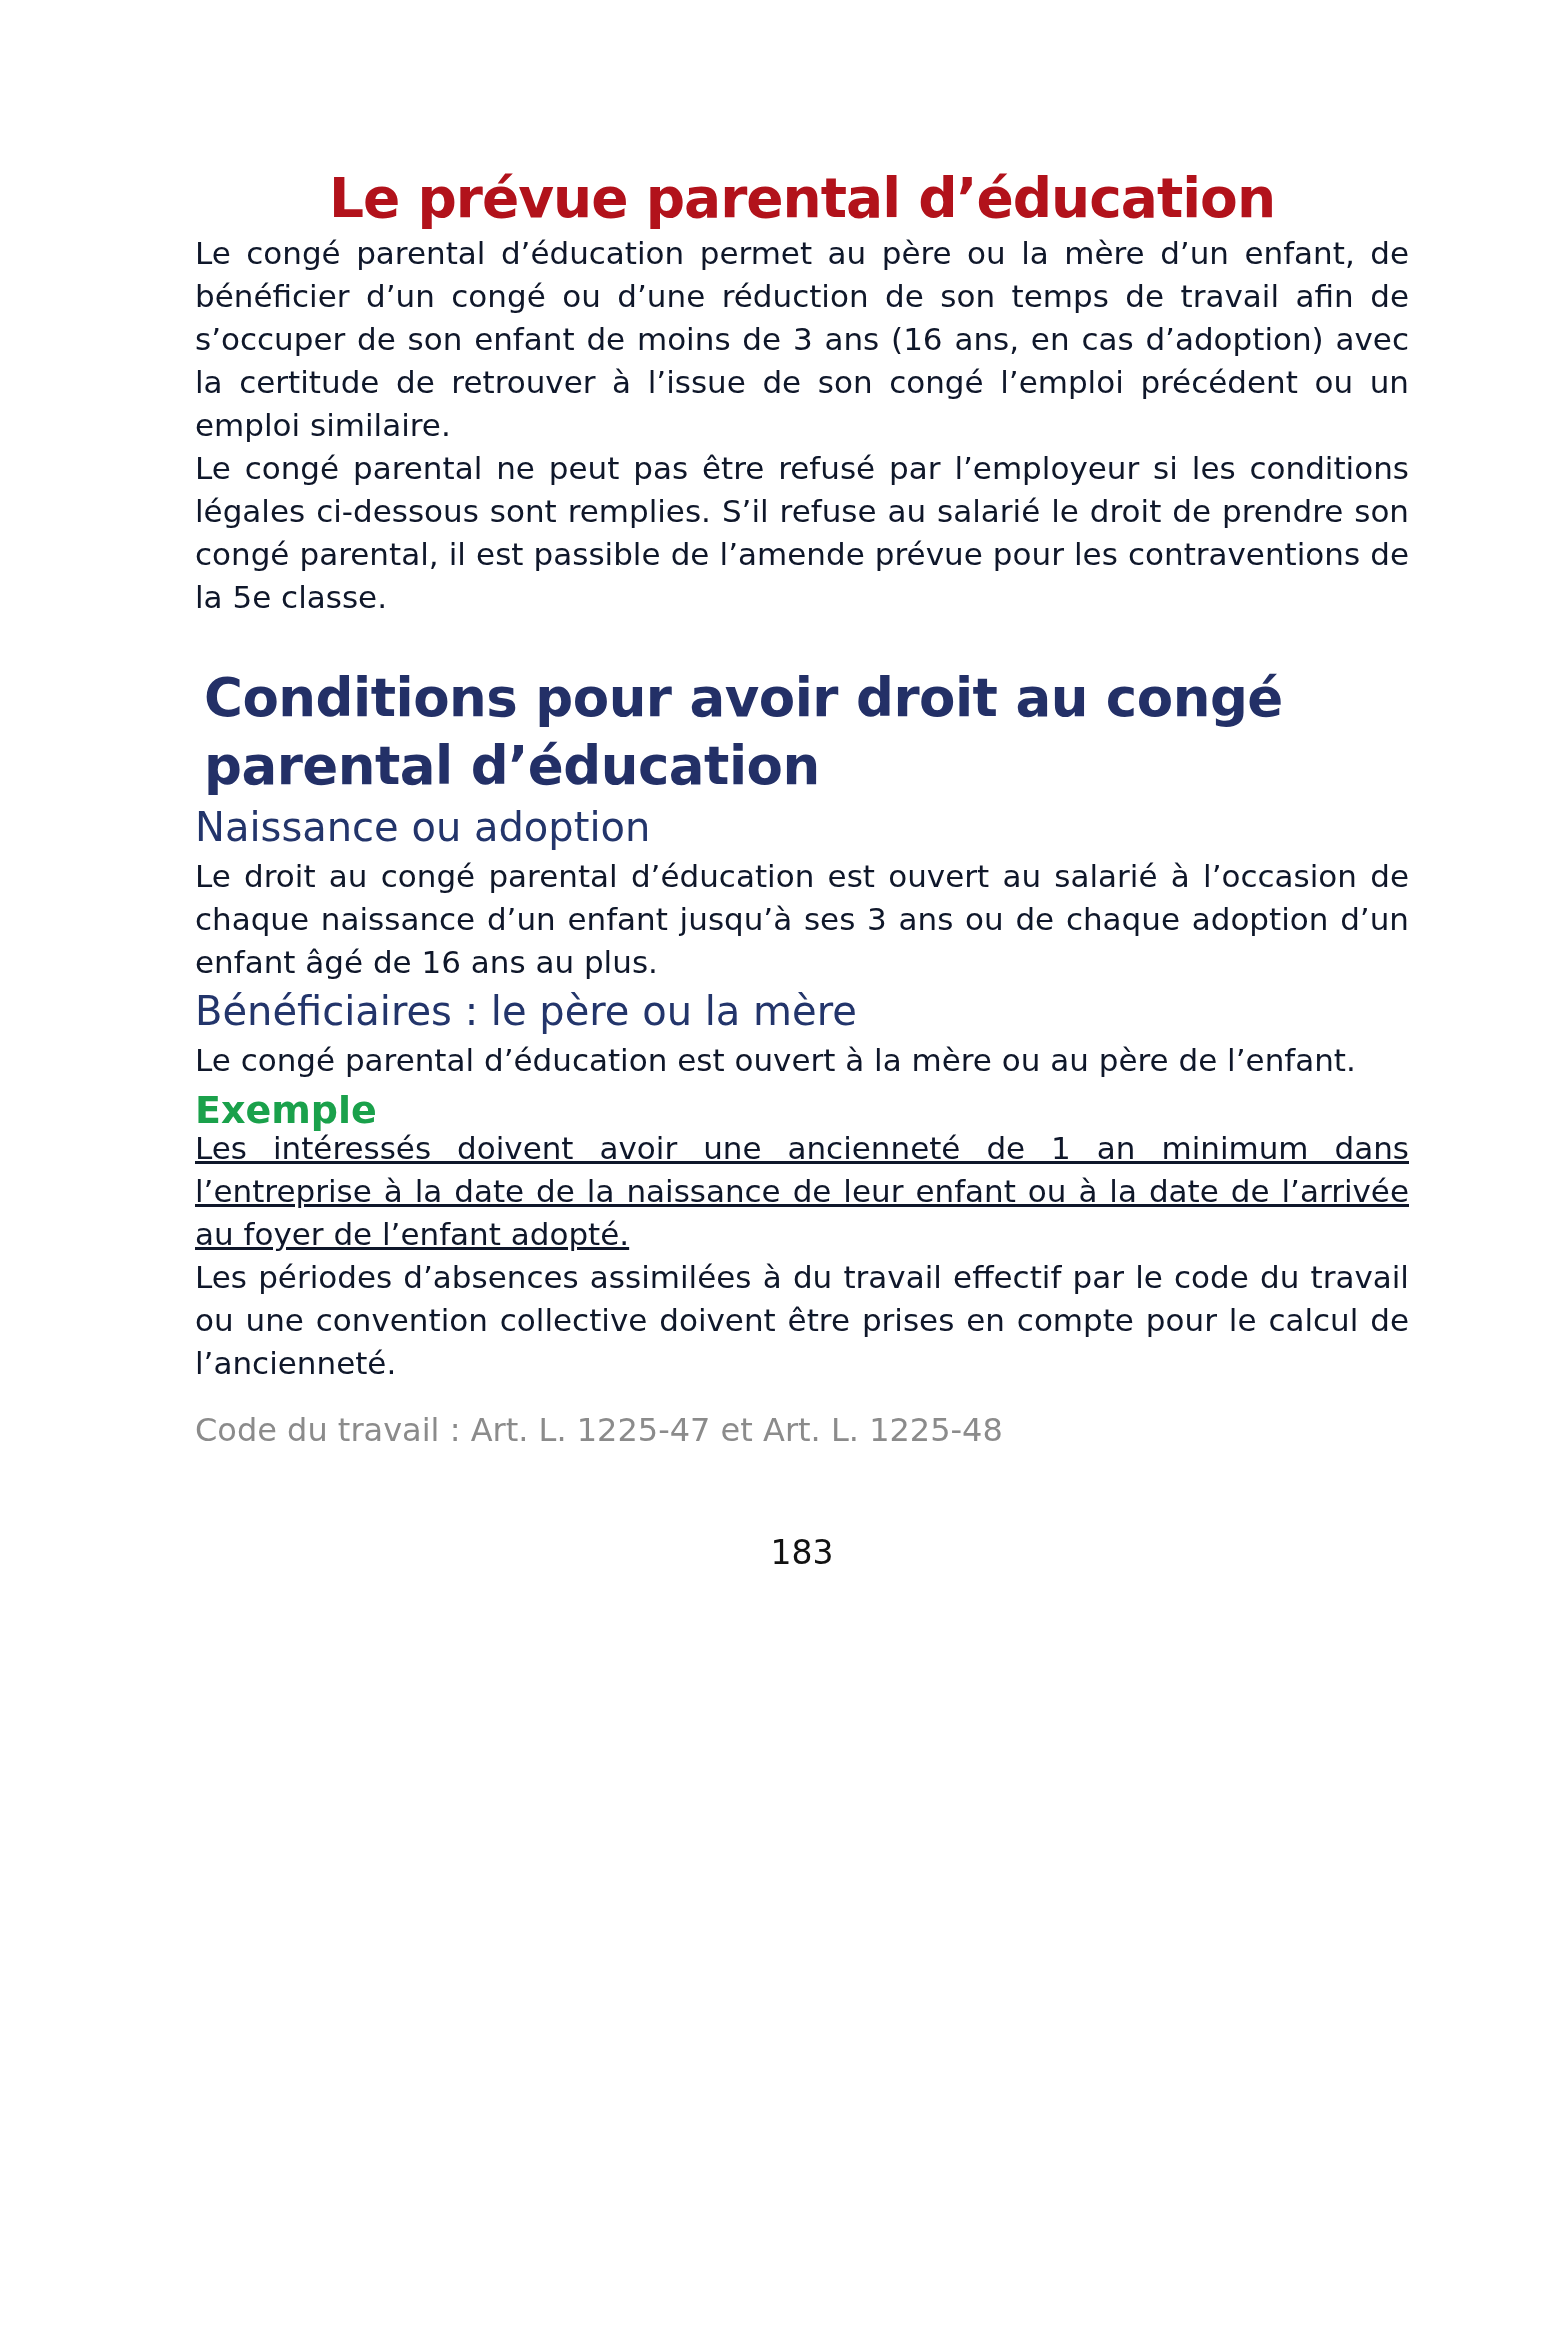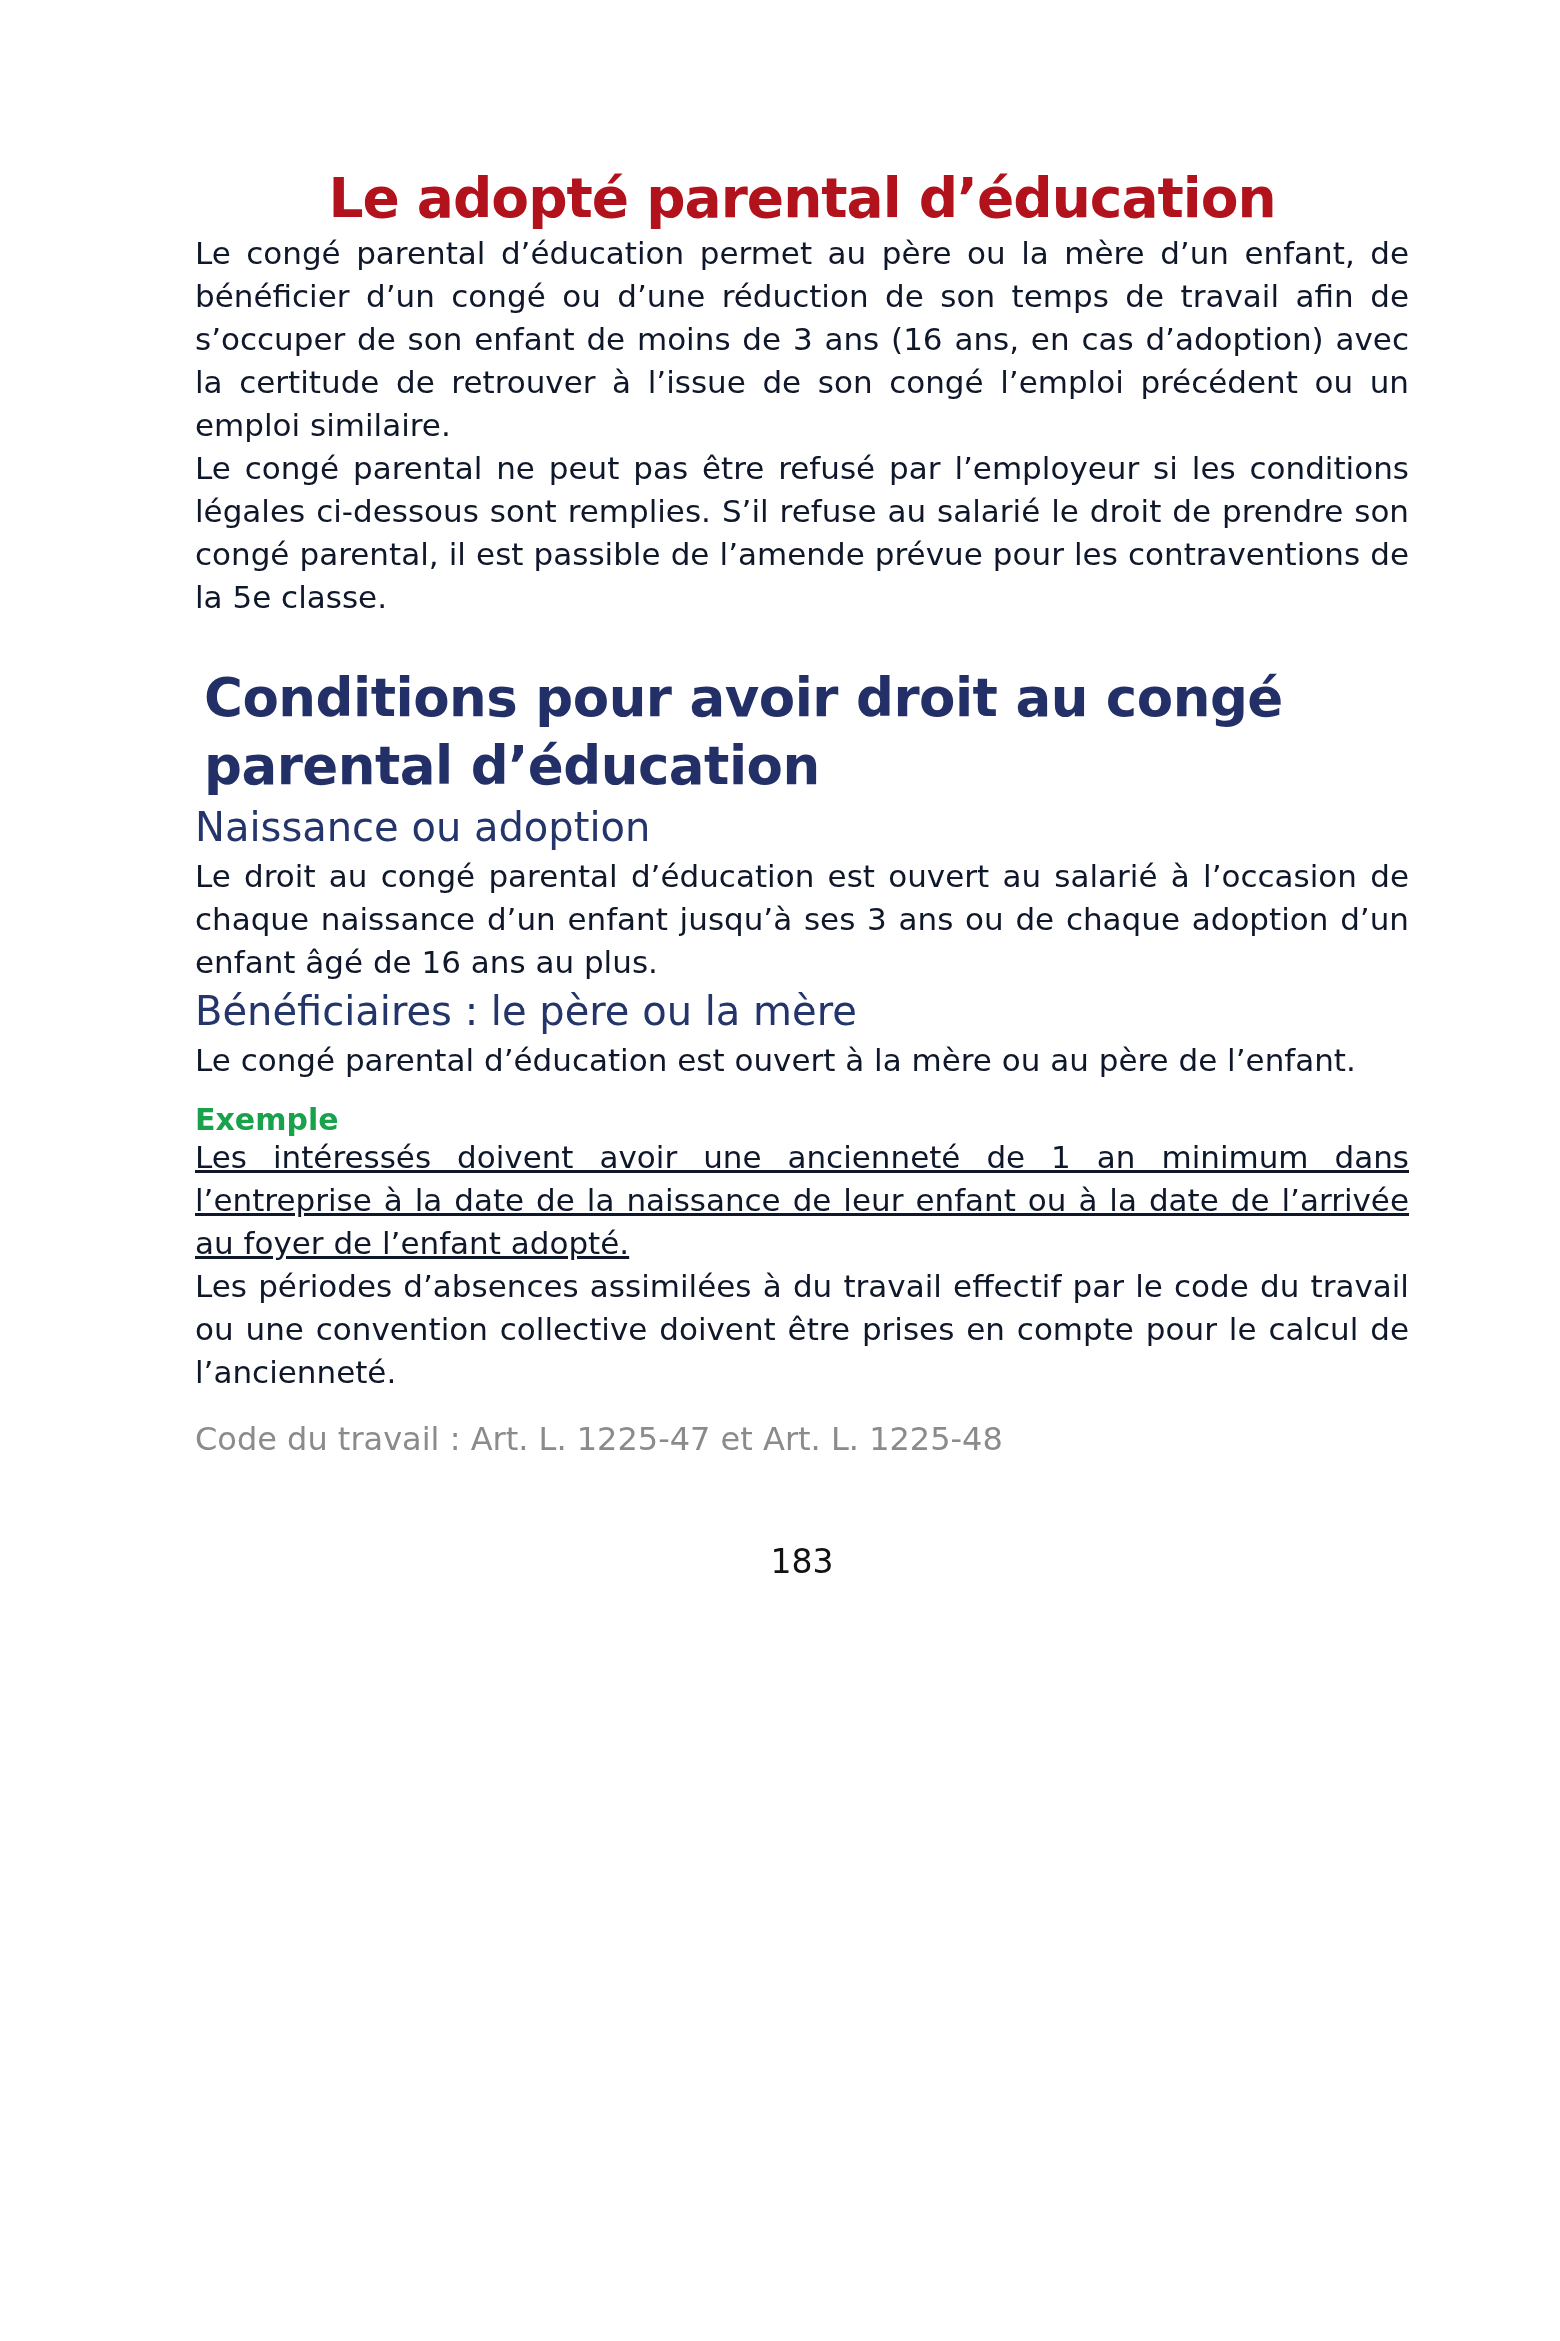--- a/index.html
+++ b/index.html
@@ -55,23 +55,23 @@
     font-weight: 400;
   }
   .mt-h3a { margin-top: 25px; }
   .mt-h3b { margin-top: 21.5px; }
   .mt-h3c { margin-top: 23.4px; }
   .mt-par3 { margin-top: 47px; }
   .mt-par4 { margin-top: 27px; }
   .mt-par5 { margin-top: 31px; text-decoration: underline; }
   .mt-par6 { margin-top: 25px; }
   .example-label {
-    margin-top: 21px;
+    margin-top: 12px;
     color: #1aa14b;
-    font-size: 30px;
+    font-size: 38px;
     line-height: 33px;
     font-weight: bold;
   }
   .example-quote {
     margin-top: 23.4px;
     border-left: 8.8px solid #1aa14b;
     padding: 13.7px 0 13.7px 60px;
     font-style: italic;
     font-size: 32px;
     line-height: 45px;
@@ -91,21 +91,21 @@
     line-height: 39px;
     color: #121212;
   }
 </style>
 </head>
 <body>
 
 <div class="page">
   <div class="content">
 
-    <h1 class="doc-title">Le adopté parental d’éducation</h1>
+    <h1 class="doc-title">Le prévue parental d’éducation</h1>
 
     <p class="body-par mt-p1">Le congé parental d’éducation permet au père ou la mère d’un enfant, de bénéficier d’un congé ou d’une réduction de son temps de travail afin de s’occuper de son enfant de moins de 3 ans (16 ans, en cas d’adoption) avec la certitude de retrouver à l’issue de son congé l’emploi précédent ou un emploi similaire.</p>
 
     <p class="body-par mt-p2">Le congé parental ne peut pas être refusé par l’employeur si les conditions légales ci-dessous sont remplies. S’il refuse au salarié le droit de prendre son congé parental, il est passible de l’amende prévue pour les contraventions de la 5e classe.</p>
 
     <h2 class="section-heading">Conditions pour avoir droit au congé parental d’éducation</h2>
 
     <h3 class="sub-heading mt-h3a">Naissance ou adoption</h3>
 
     <p class="body-par mt-par3">Le droit au congé parental d’éducation est ouvert au salarié à l’occasion de chaque naissance d’un enfant jusqu’à ses 3 ans ou de chaque adoption d’un enfant âgé de 16 ans au plus.</p>

